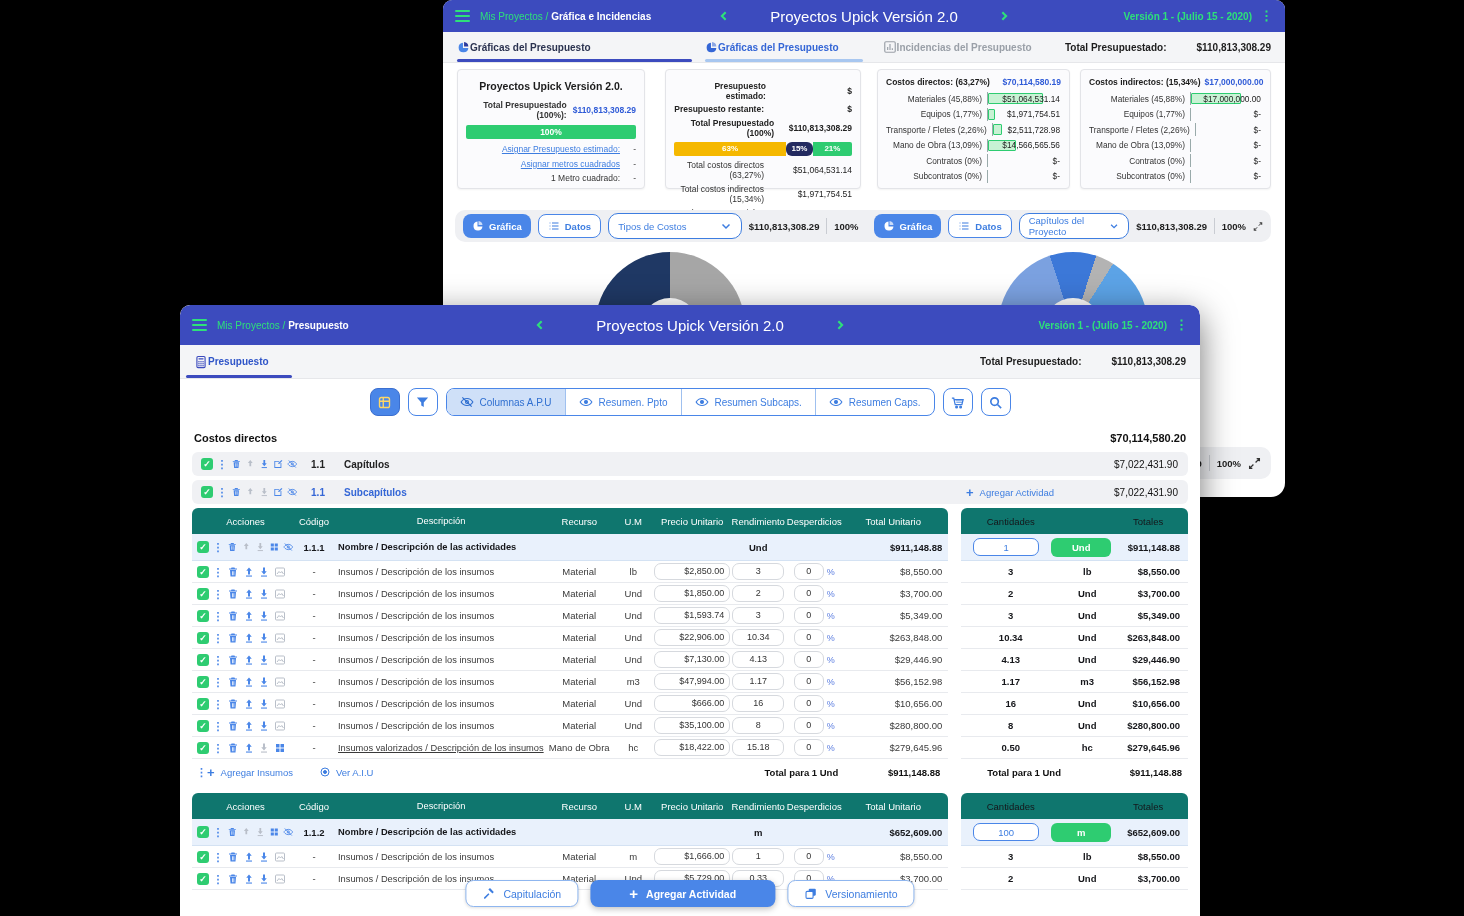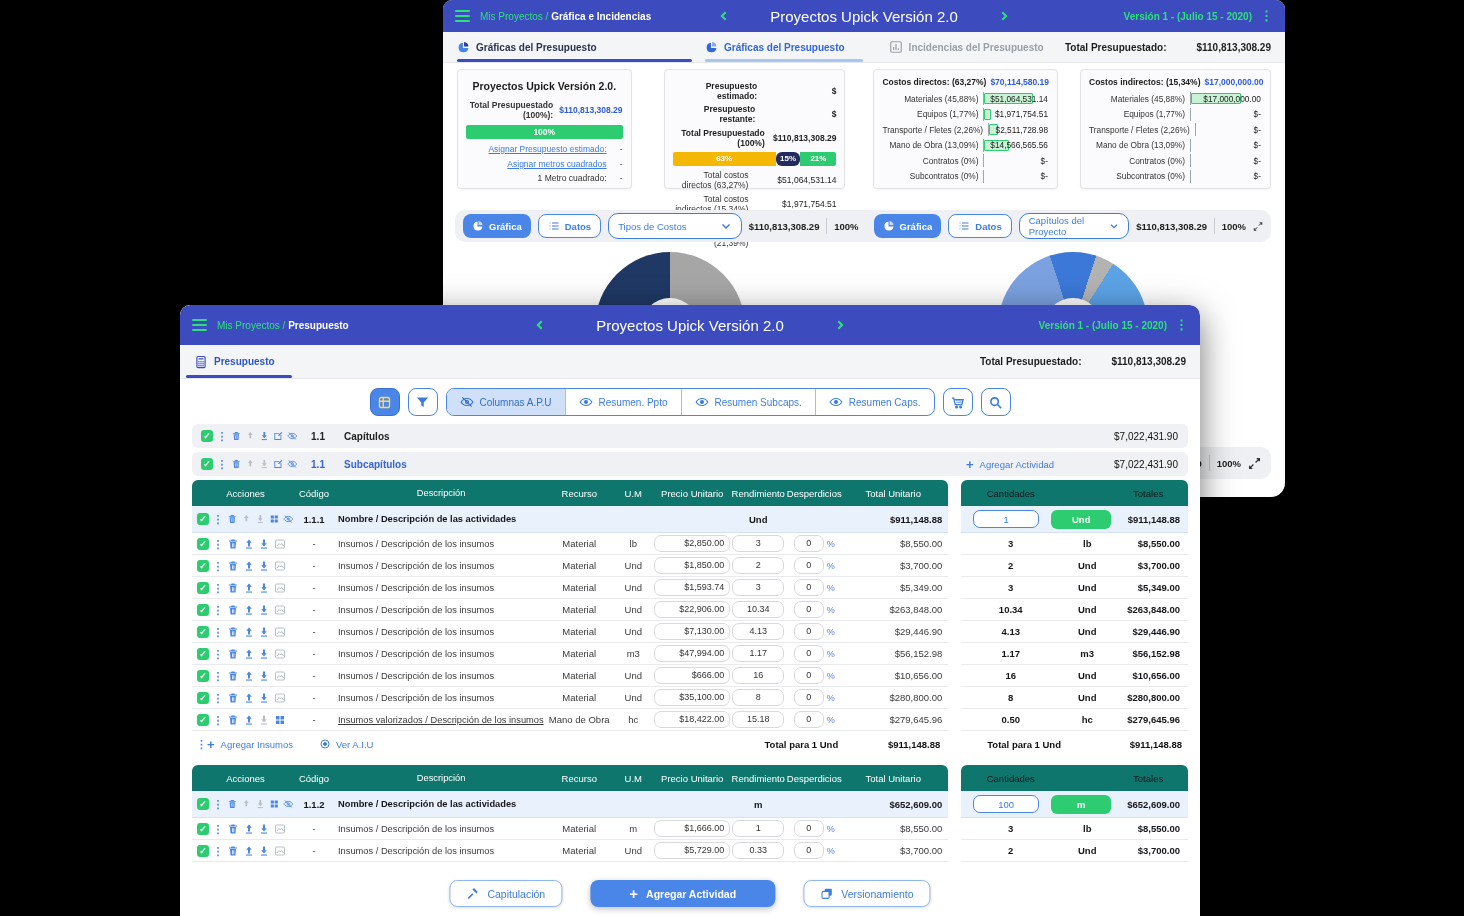--- a/index.html
+++ b/index.html
@@ -21,34 +21,34 @@
   .apptitle{font-size:15px;font-weight:normal;color:#fff;white-space:nowrap}
   .chev{width:10px;height:12px;color:#2ee07a}
   .chev svg{width:100%;height:100%}
   .vergrp{margin-left:auto;display:flex;align-items:center;gap:8px;font-size:10px;color:#2ee07a;font-weight:bold;white-space:nowrap}
   .kebab{color:#2ee07a;font-size:13px;font-weight:bold;line-height:12px;cursor:pointer}
 
   
   .tabbar{background:#f4f5f7;display:flex;align-items:center;padding:0 14px;position:relative;border-bottom:1px solid #e6e7ea}
   #backwin .tabbar{height:30px}
   #frontwin .tabbar{height:33px}
-  .tab{display:flex;align-items:center;gap:6px;font-size:10px;font-weight:bold;color:#2b3350;white-space:nowrap;cursor:pointer}
+  .tab{display:flex;align-items:center;font-size:10px;font-weight:bold;color:#2b3350;white-space:nowrap;cursor:pointer}
   .tab .ic{width:13px;height:13px}
   .tab-blue{color:#3466d6}
   .tab-grey{color:#9aa0a8}
   .ctr-tabs{position:absolute;left:262px;display:flex;gap:44px;align-items:center}
   .ul{position:absolute;bottom:0;height:3px;border-radius:2px}
   .ul1{left:14px;width:235px;background:#3c4bbe}
   .ul2{left:262px;width:158px;background:#a8c7f0}
   .ulf{left:6px;width:106px;background:#3c4bbe}
   .bartotal{margin-left:auto;display:flex;align-items:center;gap:30px;font-size:10px;color:#1d1d1d;white-space:nowrap}
   .bartotal b{font-weight:bold}
 
   
-  .cards{display:flex;padding:6px 14px 0;gap:12px}
+  .cards{display:flex;padding:6px 14px 0;gap:0}
   .card{border:1px solid #e3e4e8;border-radius:4px;background:#fbfbfd;box-shadow:0 1px 2px rgba(0,0,0,.05);padding:7px 8px;height:120px;box-sizing:border-box;font-size:8.5px;color:#333;position:relative}
   .card1{width:188px;margin-right:20px}
   .card2{width:196px;margin-right:16px}
   .card3{width:193px;margin-right:10px}
   .card4{width:191px}
   .ctitle{text-align:center;font-weight:bold;font-size:10.5px;color:#1c1c1c;margin:3px 0 8px}
   .prow{display:flex;align-items:center;margin:4.5px 0}
   .plabel{flex:1;text-align:right;color:#333}
   .plabel.bold{font-weight:bold}
   .plink{color:#3d7de0;text-decoration:underline;cursor:pointer}
@@ -86,21 +86,21 @@
   .tooltotal{font-size:9.5px;font-weight:bold;color:#1d1d1d;white-space:nowrap}
   .vd{width:1px;height:16px;background:#c9ccd2}
   .zoompct{font-size:9.5px;font-weight:bold;color:#1d1d1d}
   .expand{width:13px;height:13px;color:#333;cursor:pointer}
   .donut{position:absolute;width:150px;height:150px;border-radius:50%}
   .donut .hole{position:absolute;inset:46px;background:#fff;border-radius:50%}
   .dn1{left:152px;top:252px}
   .dn2{left:555px;top:252px}
 
   
-  .ftools{display:flex;align-items:center;justify-content:center;gap:8px;margin:9px 0 8px}
+  .ftools{display:flex;align-items:center;justify-content:center;gap:8px;margin:9px 0 16px}
   .sqbtn{width:30px;height:28px;border-radius:8px;display:flex;align-items:center;justify-content:center;cursor:pointer;box-sizing:border-box}
   .sqbtn .ic{width:15px;height:15px}
   .sq-fill{background:#4a86e8;border:1px solid #3b6fd0;color:#ffd766}
   .sq-line{background:#fff;border:1.5px solid #4a86e8;color:#3d7de0}
   .segwrap{display:flex;border:1.5px solid #4a86e8;border-radius:8px;overflow:hidden;height:28px;box-sizing:border-box;background:#fff}
   .segitem{display:flex;align-items:center;gap:6px;padding:0 13px;font-size:10px;color:#3d7de0;border-right:1px solid #9fc0ef;cursor:pointer;white-space:nowrap}
   .segitem:last-child{border-right:none}
   .segitem .ic{width:14px;height:14px}
   .seg-active{background:#cfe0f8;color:#2f6fd0}
 
@@ -159,21 +159,21 @@
   .ic12{width:12px;height:12px}
   .blue{color:#4a86e8}
   .grey{color:#b9bfc9}
   .dim{color:#b9bfc9 !important}
   .hide{display:none}
   .unhide{display:inline-flex !important}
   .cbx{width:12px;height:12px;background:#2ecc71;border-radius:3px;color:#fff;font-size:9px;display:flex;align-items:center;justify-content:center;font-weight:bold;cursor:pointer;flex:none}
   .keb{color:#4a86e8;font-size:11px;font-weight:bold;line-height:12px;cursor:pointer}
 
   
-  .bottombar{position:absolute;bottom:9px;left:50%;transform:translateX(-50%);display:flex;align-items:center;gap:28px;z-index:5}
+  .bottombar{position:absolute;bottom:9px;left:50%;transform:translateX(-50%);display:flex;align-items:center;gap:12px;z-index:5}
   .bbtn{display:flex;align-items:center;justify-content:center;gap:8px;height:27px;border-radius:8px;font-size:10.5px;cursor:pointer;box-sizing:border-box;white-space:nowrap}
   .bbtn .ic{width:13px;height:13px}
   .bb-line{background:#fff;border:1.5px solid #8fb6ef;color:#3d7de0;padding:0 16px;box-shadow:0 1px 3px rgba(0,0,0,.12)}
   .bb-fill{background:#4a86e8;color:#fff;font-weight:bold;width:185px;box-shadow:0 2px 6px rgba(0,0,0,.25)}
   .bb-fill .plus{font-size:15px;font-weight:bold}
 </style>
 </head>
 <body>
 
 <div class="stage">
@@ -630,20 +630,24 @@
         <span class="ic">
             <svg viewBox="0 0 24 24" fill="none" stroke="currentColor" stroke-width="2.6">
               <circle cx="10.5" cy="10.5" r="6"></circle>
               <path d="M15.2 15.2L21 21"></path>
             </svg>
           </span>
       </div>
     </div>
 
     <div class="content">
+      <div class="sectitle">
+        <span>Costos directos</span>
+        <span>$70,114,580.20</span>
+      </div>
 
       <div class="group">
         <span class="c-acc">
           <span class="cbx">✓</span>
           <span class="keb">⋮</span>
           <span class="ic ic12 blue">
               <svg viewBox="0 0 24 24" fill="currentColor">
                 <path d="M9 3h6l1 2h4v2H4V5h4l1-2zm-3 5h12l-1 13H7L6 8zm4 2.5v8h1.5v-8H10zm3 0v8h1.5v-8H13z"></path>
               </svg>
             </span>

